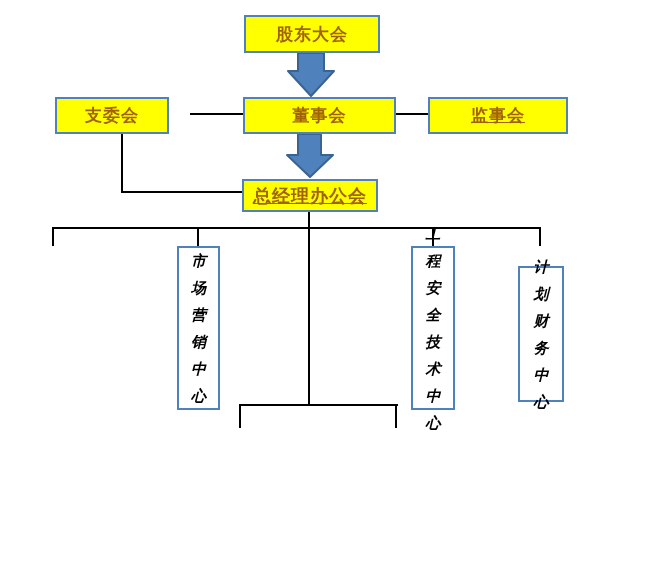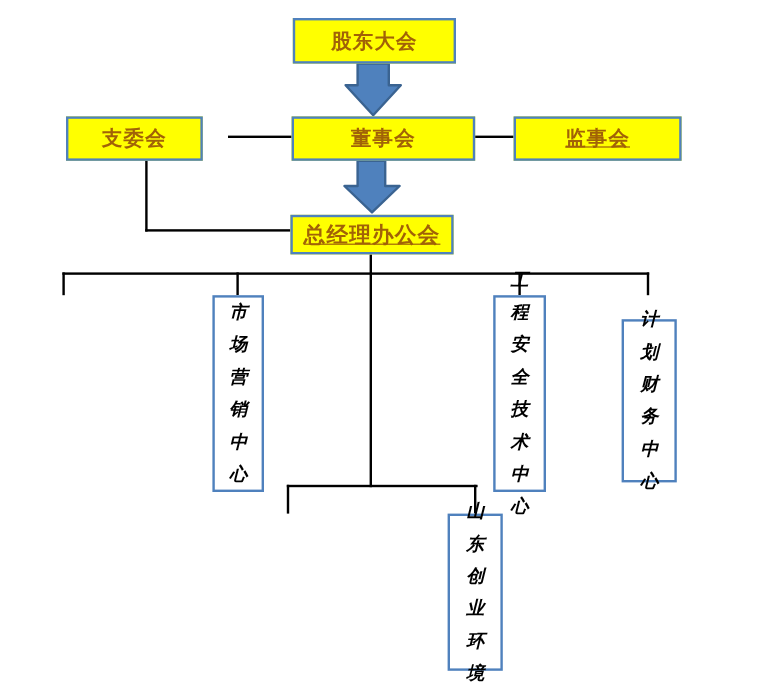--- a/index.html
+++ b/index.html
@@ -109,17 +109,14 @@
 
   <div class="node node-white" style="left:411px; top:246px; width:44px; height:164px;">
     <span class="vtext">工程安全技术中心</span>
   </div>
 
   <div class="node node-white" style="left:518px; top:246px; width:46px; height:136px;margin-top:20px;">
     <span class="vtext">计划财务中心</span>
   </div>
 
 
-  <div class="node node-white" style="left:373px; top:428px; width:46px; height:131px;">
-    <span class="vtext">山东创业环境</span>
-  </div>
 
 </div>
 
 </body></html>

